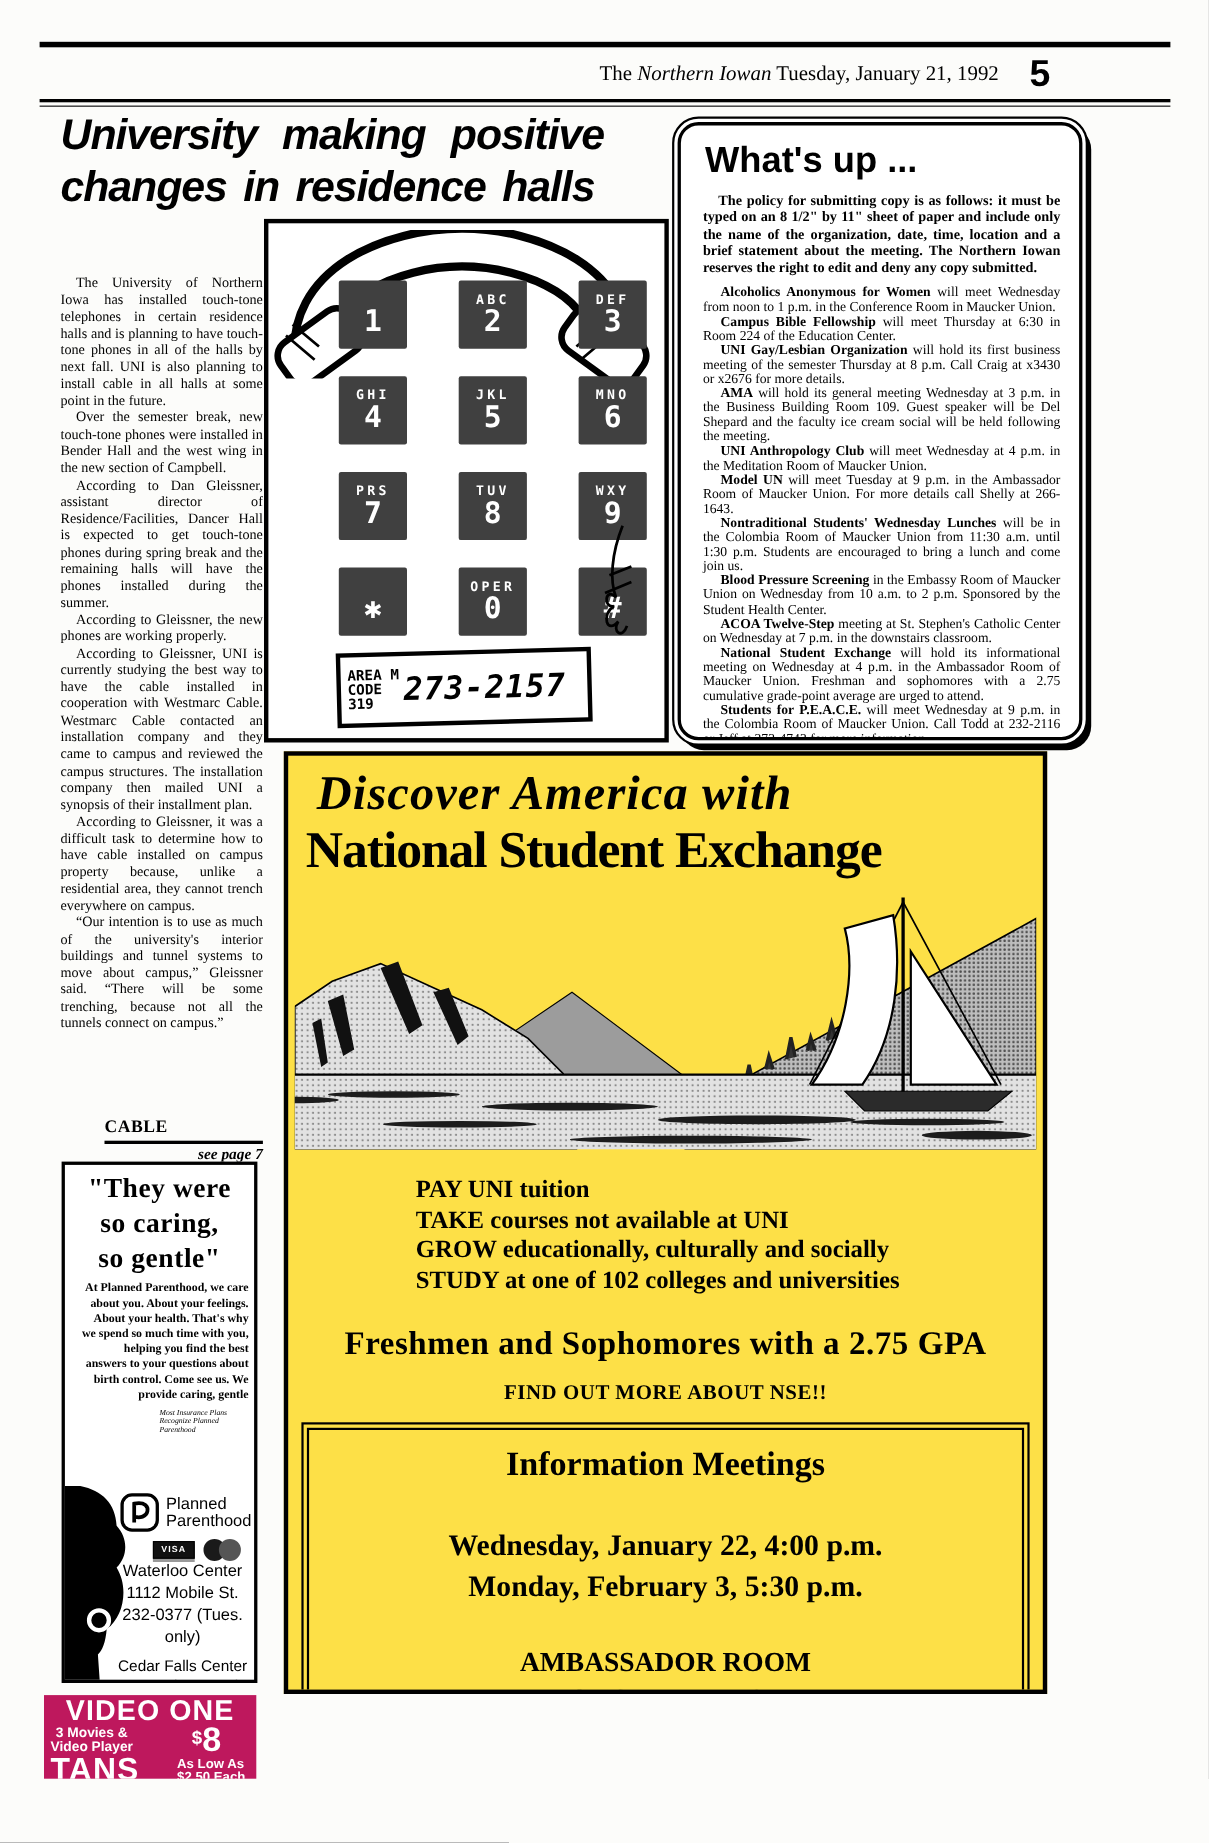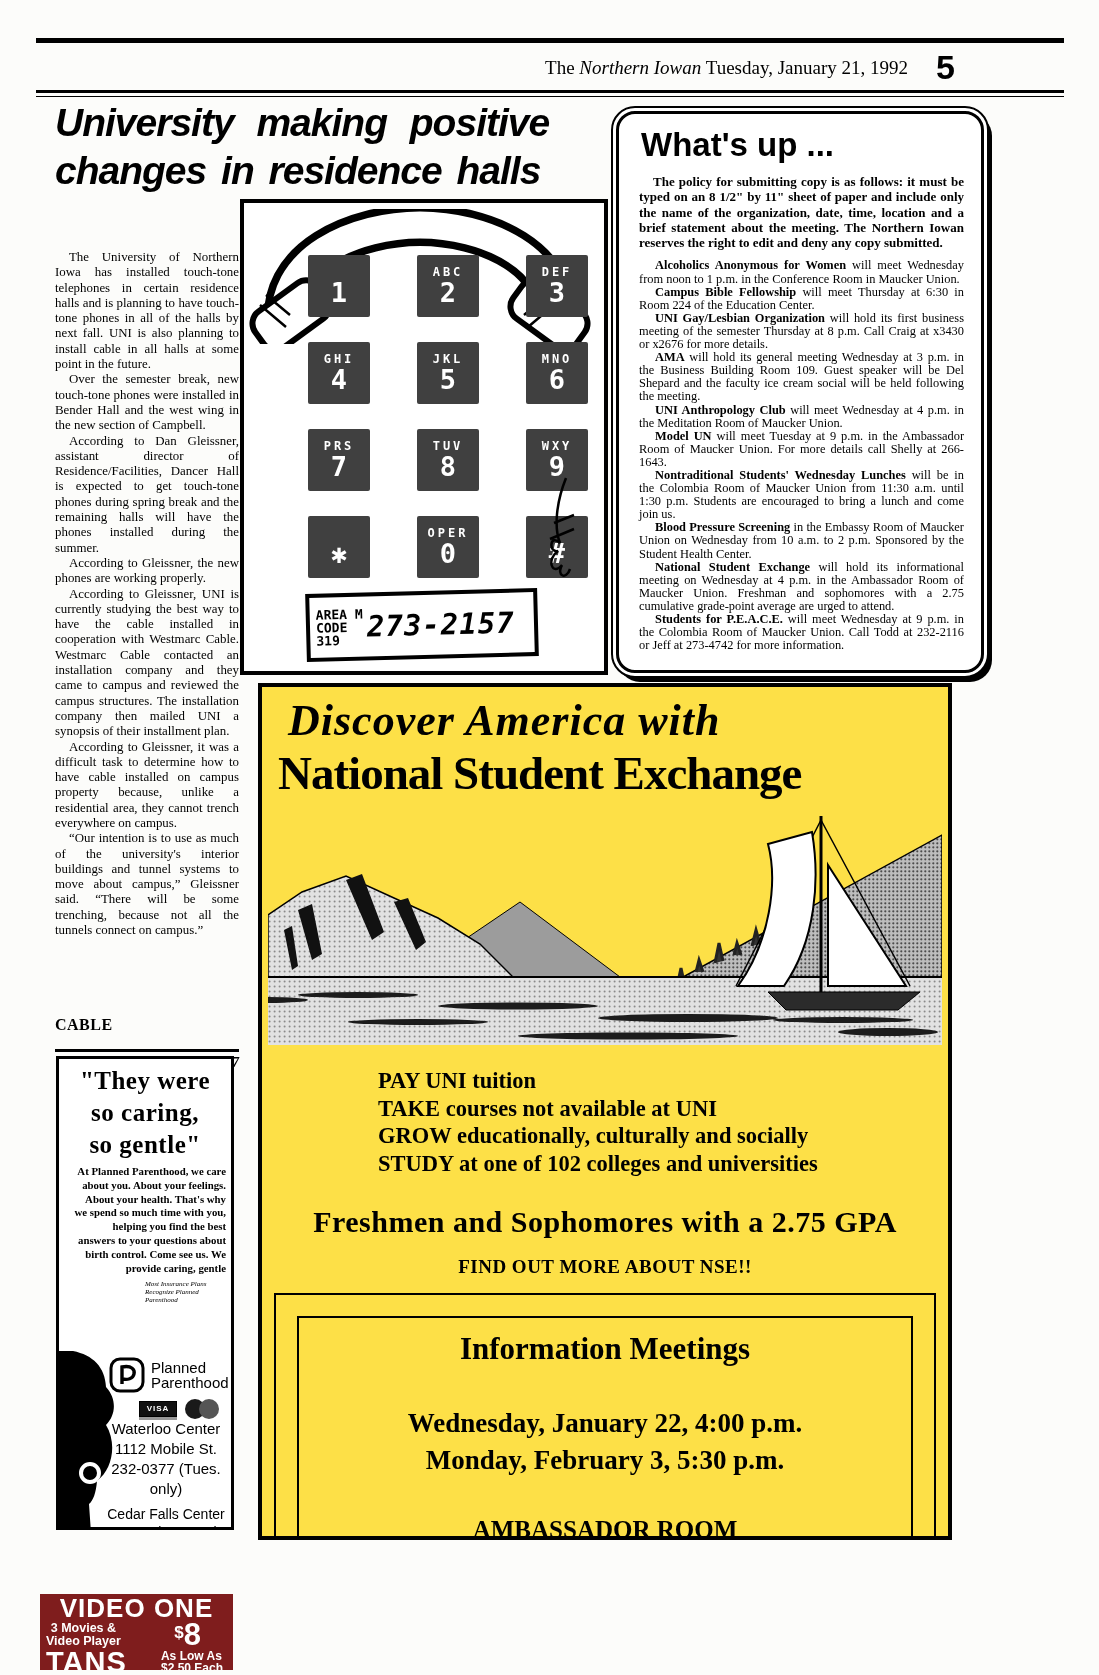--- a/index.html
+++ b/index.html
@@ -17,21 +17,21 @@
   .headline{position:absolute;left:55px;top:99px;width:550px;font-family:"Liberation Sans",sans-serif;
             font-weight:bold;font-style:italic;font-size:39px;line-height:48px;letter-spacing:-1px;}
   .headline .l1{word-spacing:13px;display:block;}
   .headline .l2{word-spacing:5px;display:block;}
   .byline{position:absolute;left:55px;top:204px;width:182px;border-top:2px solid #000;
           padding-top:7px;font-weight:bold;font-size:15px;line-height:19px;}
   .article-col{position:absolute;left:55px;top:250px;width:184px;height:764px;overflow:hidden;
                font-size:12.9px;line-height:15.3px;text-align:justify;}
   .article-col p{margin:0;text-indent:14px;}
   .jump{position:absolute;left:55px;top:1016px;width:184px;}
-  .jump-tag{font-weight:bold;font-size:16px;letter-spacing:.5px;border-bottom:3px solid #000;padding-bottom:15px;}
+  .jump-tag{font-weight:bold;font-size:16px;letter-spacing:.5px;border-bottom:3px solid #000;padding-bottom:3px;margin-left:40px;}
   .jump-ref{text-align:right;font-weight:bold;font-style:italic;font-size:14px;margin-top:3px;}
 
   
   .phone-box{position:absolute;left:240px;top:199px;width:360px;height:468px;border:4px solid #000;background:#fff;}
   .handset{position:absolute;left:2px;top:6px;width:348px;height:135px;}
   .keypad{position:absolute;left:64px;top:52px;display:grid;grid-template-columns:62px 62px 62px;
           column-gap:47px;row-gap:25px;}
   .key{width:62px;height:62px;background:#404040;color:#fff;display:flex;flex-direction:column;
        align-items:center;justify-content:center;font-family:"DejaVu Sans Mono",monospace;border-radius:2px;}
   .key-letters{font-size:12px;font-weight:bold;letter-spacing:3px;height:14px;line-height:14px;}
@@ -55,21 +55,21 @@
 
   
   .nse-box{position:absolute;left:258px;top:683px;width:694px;height:857px;border:4px solid #000;
            background:#fde047;box-sizing:border-box;overflow:hidden;}
   .nse-h1{font-weight:bold;font-style:italic;font-size:44px;margin:8px 0 0 26px;letter-spacing:1px;}
   .nse-h2{font-weight:bold;font-size:47px;margin:0 0 0 16px;letter-spacing:-1px;}
   .nse-art{display:block;margin:10px auto 0;}
   .nse-bullets{margin:22px 0 0 116px;font-weight:bold;font-size:22.5px;line-height:27.5px;}
   .nse-gpa{text-align:center;font-weight:bold;font-size:30px;margin-top:28px;letter-spacing:.5px;}
   .nse-find{text-align:center;font-weight:bold;font-size:19px;margin-top:17px;letter-spacing:.5px;}
-  .meet-outer{margin:15px auto 0;width:662px;border:2px solid #000;padding:21px;box-sizing:border-box;}
+  .meet-outer{margin:15px auto 0;width:662px;border:2px solid #000;padding:3px;box-sizing:border-box;}
   .meet-inner{border:2px solid #000;text-align:center;height:262px;}
   .meet-title{font-weight:bold;font-size:31px;margin-top:13px;}
   .meet-when{font-weight:bold;font-size:27px;line-height:37px;margin-top:38px;}
   .meet-where{font-weight:bold;font-size:25px;line-height:34px;margin-top:34px;}
 
   
   .pp-box{position:absolute;left:56px;top:1056px;width:178px;height:474px;border:3px solid #000;
           background:#fff;box-sizing:border-box;overflow:hidden;}
   .pp-quote{font-weight:bold;font-size:25px;line-height:32px;text-align:center;margin-top:6px;letter-spacing:.5px;}
   .pp-body{font-weight:bold;font-size:10.8px;line-height:13.8px;text-align:right;padding:4px 5px 0 14px;}
@@ -83,21 +83,21 @@
         border:1px solid #000;box-shadow:0 3px 0 #999;}
   .mc{position:relative;width:34px;height:20px;}
   .mc i{position:absolute;top:0;width:20px;height:20px;border-radius:50%;background:#1a1a1a;}
   .mc i:last-child{left:14px;background:#555;}
   .pp-centers{position:absolute;left:40px;top:360px;width:134px;text-align:center;
               font-family:"Liberation Sans",sans-serif;}
   .pp-c1{font-size:15px;line-height:20px;}
   .pp-c2{font-size:14px;line-height:18px;margin-top:6px;}
 
   
-  .vo-box{position:absolute;left:40px;top:1594px;width:193px;height:76px;background:#7f1d1d;color:#fff;
+  .vo-box{position:absolute;left:40px;top:1541px;width:193px;height:76px;background:#be185d;color:#fff;
           font-family:"Liberation Sans",sans-serif;box-sizing:border-box;padding:1px 6px;overflow:hidden;}
   .vo-title{font-weight:bold;font-size:26px;line-height:26px;text-align:center;letter-spacing:1px;}
   .vo-row{display:flex;justify-content:space-between;align-items:center;}
   .vo-movies{font-weight:bold;font-size:12.5px;line-height:13px;text-align:center;}
   .vo-price{font-weight:bold;display:flex;align-items:flex-start;margin-right:26px;}
   .vo-price .d{font-size:17px;margin-top:2px;}
   .vo-price .n{font-size:31px;line-height:28px;}
   .vo-tans{font-weight:bold;font-size:29px;line-height:26px;letter-spacing:1px;}
   .vo-tansdetail{font-weight:bold;font-size:12px;line-height:12px;text-align:left;margin-right:4px;}
   .vo-footer{font-size:10.5px;line-height:13px;text-align:center;border-top:1px solid #aaa;
@@ -239,20 +239,21 @@
           <p><span class="wu-lead">AMA</span><span> will hold its general meeting Wednesday at 3 p.m. in the Business Building Room 109. Guest speaker will be Del Shepard and the faculty ice cream social will be held following the meeting.</span></p>
 
           <p><span class="wu-lead">UNI Anthropology Club</span><span> will meet Wednesday at 4 p.m. in the Meditation Room of Maucker Union.</span></p>
 
           <p><span class="wu-lead">Model UN</span><span> will meet Tuesday at 9 p.m. in the Ambassador Room of Maucker Union. For more details call Shelly at 266-1643.</span></p>
 
           <p><span class="wu-lead">Nontraditional Students' Wednesday Lunches</span><span> will be in the Colombia Room of Maucker Union from 11:30 a.m. until 1:30 p.m. Students are encouraged to bring a lunch and come join us.</span></p>
 
           <p><span class="wu-lead">Blood Pressure Screening</span><span> in the Embassy Room of Maucker Union on Wednesday from 10 a.m. to 2 p.m. Sponsored by the Student Health Center.</span></p>
 
+          <p><span class="wu-lead">ACOA Twelve-Step</span><span> meeting at St. Stephen's Catholic Center on Wednesday at 7 p.m. in the downstairs classroom.</span></p>
 
           <p><span class="wu-lead">National Student Exchange</span><span> will hold its informational meeting on Wednesday at 4 p.m. in the Ambassador Room of Maucker Union. Freshman and sophomores with a 2.75 cumulative grade-point average are urged to attend.</span></p>
 
           <p><span class="wu-lead">Students for P.E.A.C.E.</span><span> will meet Wednesday at 9 p.m. in the Colombia Room of Maucker Union. Call Todd at 232-2116 or Jeff at 273-4742 for more information.</span></p>
 
         </div>
     </div>
   </div>
 
   <div class="nse-box">

